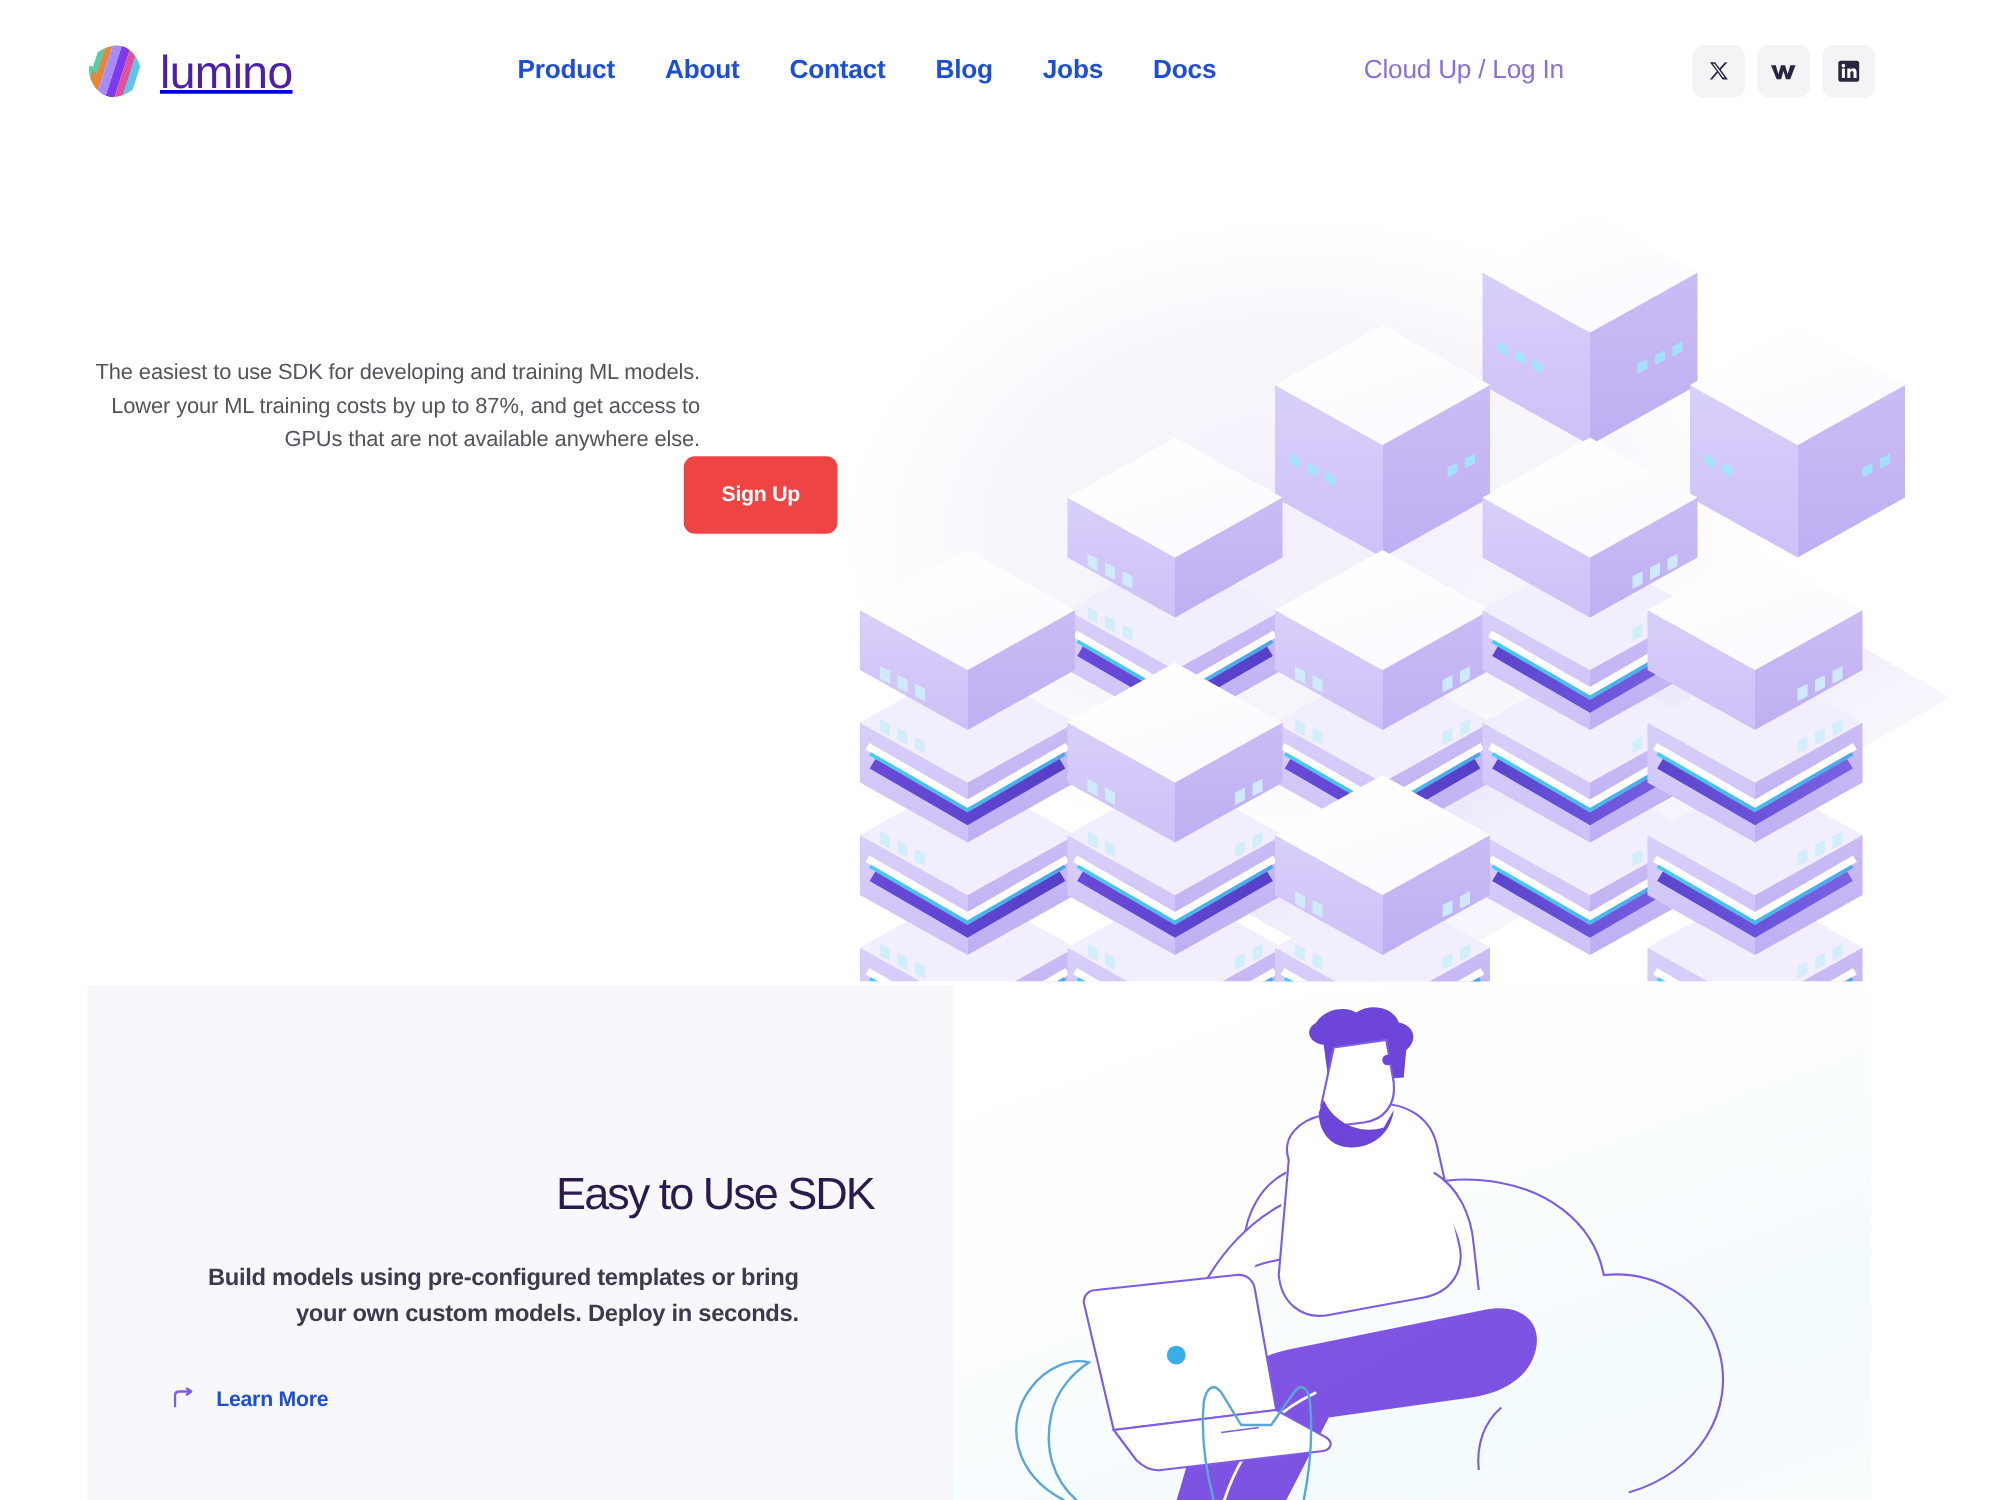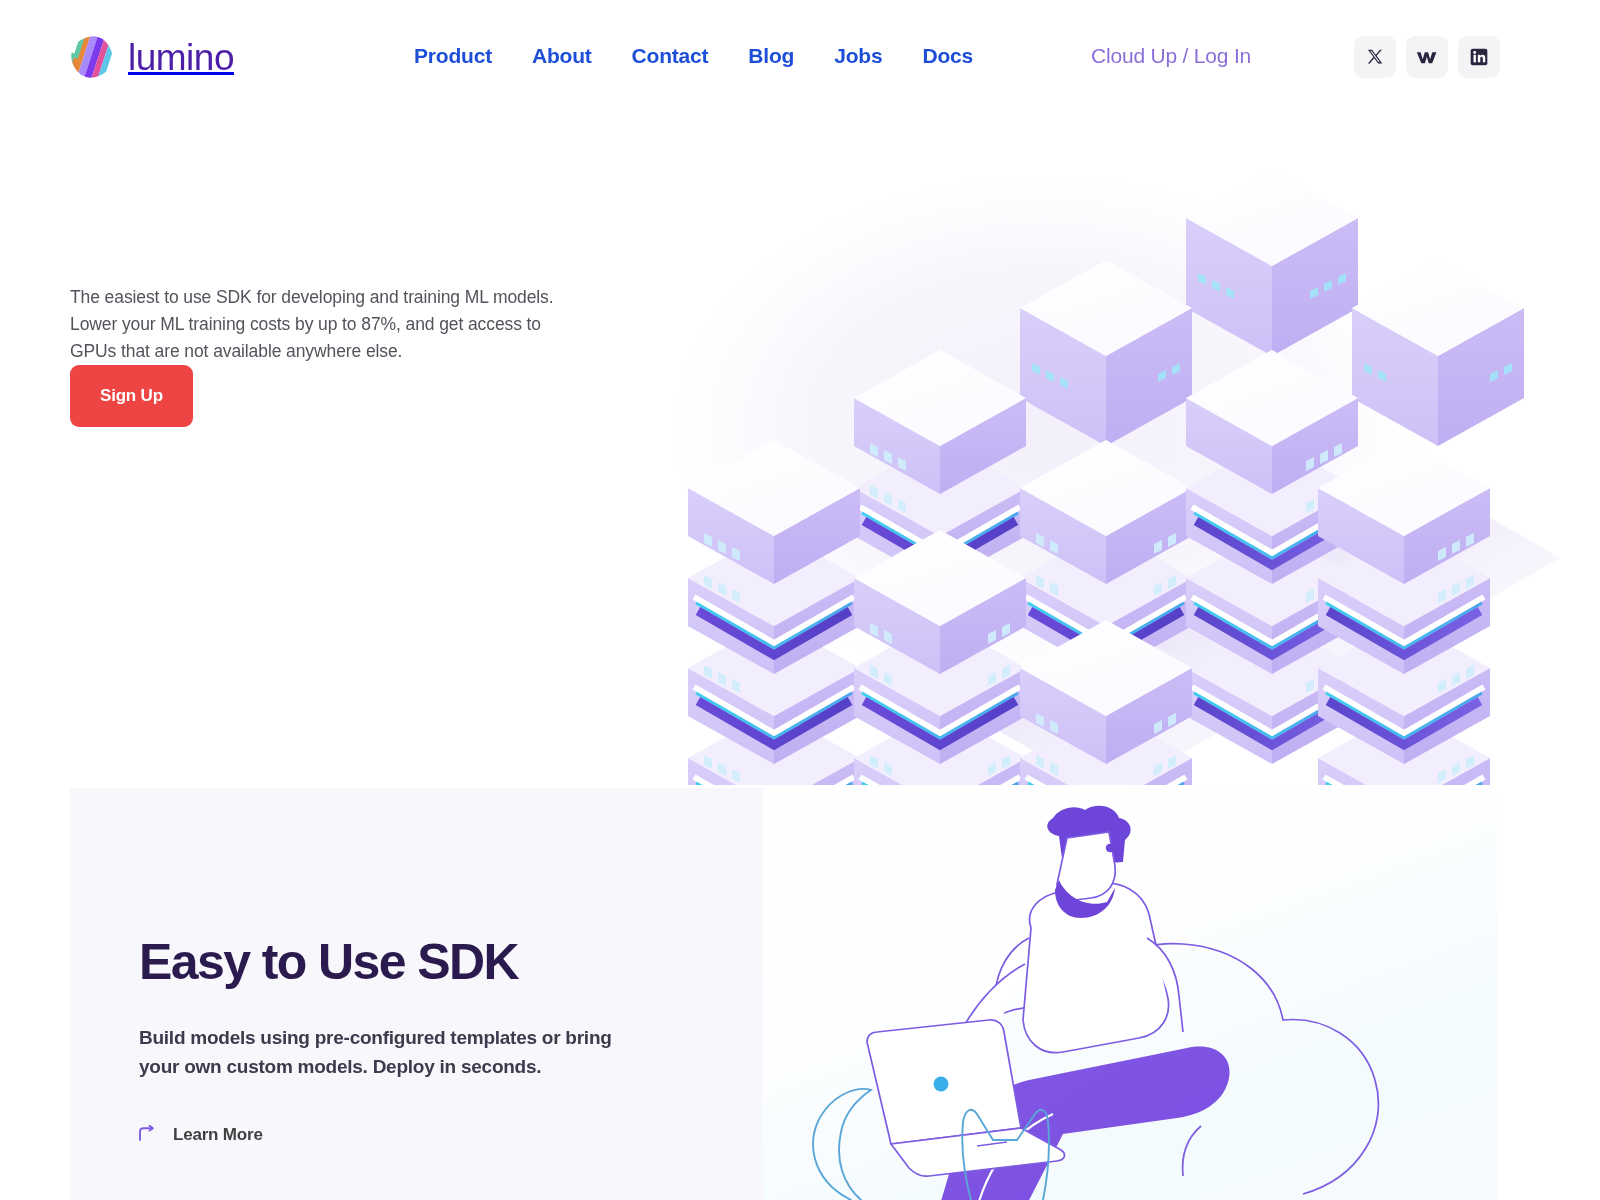--- a/index.html
+++ b/index.html
@@ -2,21 +2,21 @@
 <html><head>
 <meta charset="utf-8">
 <style>
   * { margin:0; padding:0; box-sizing:border-box; }
   html, body {
     width:1600px; height:1200px;
     background:#ffffff;
     font-family:"Liberation Sans", sans-serif;
     overflow:hidden;
   }
-  .page { position:relative; width:1600px; height:1200px; background:#fff; }
+  .page { position:relative; width:1600px; height:1200px; background:#fff;text-align:right; }
 
   
   .header {
     position:absolute; top:0; left:0; width:1600px; height:115px;
     display:flex; align-items:center; z-index:40;
   }
   .brand { position:absolute; left:68px; top:33px; display:flex; align-items:center; gap:12px; }
   .logo-mark { width:48px; height:48px; position:relative; }
   .logo-word {
     font-size:37px; font-weight:500; letter-spacing:-0.5px;
@@ -77,34 +77,34 @@
   }
 
   
   .sdk { position:absolute; top:788px; left:0; width:1600px; height:412px; }
   .sdk-left {
     position:absolute; left:70px; top:0; width:700px; height:412px;
     background:#f8f8fc;
   }
   .sdk-copy { position:absolute; left:69px; top:148px; width:560px; }
   .sdk-title {
-    font-size:50px; line-height:1.05; font-weight:700;
+    font-size:36px; line-height:1.05; font-weight:400;
     color:#2b1a4d; letter-spacing:-1.6px;
   }
   .sdk-sub {
     margin-top:34px; width:500px;
     font-size:19px; line-height:1.53; font-weight:700;
     color:#3d3a4d; letter-spacing:-0.25px; white-space:pre-line;
   }
   .learn {
     display:flex; align-items:center; gap:16px; margin-top:44px;
     text-decoration:none;
   }
   .learn-label {
-    font-size:17px; font-weight:700; color:#404040; letter-spacing:-0.2px;
+    font-size:17px; font-weight:700; color:#1d4ed8; letter-spacing:-0.2px;
   }
 
   .sdk-right {
     position:absolute; left:763px; top:0; width:734px; height:412px;
     background:linear-gradient(160deg,#ffffff 0%,#fdfeff 38%,#f4fbfd 72%,#f7fcfd 100%);
     border-top-left-radius:4px; border-top-right-radius:12px;
     overflow:hidden;
   }
 </style>
 </head>

